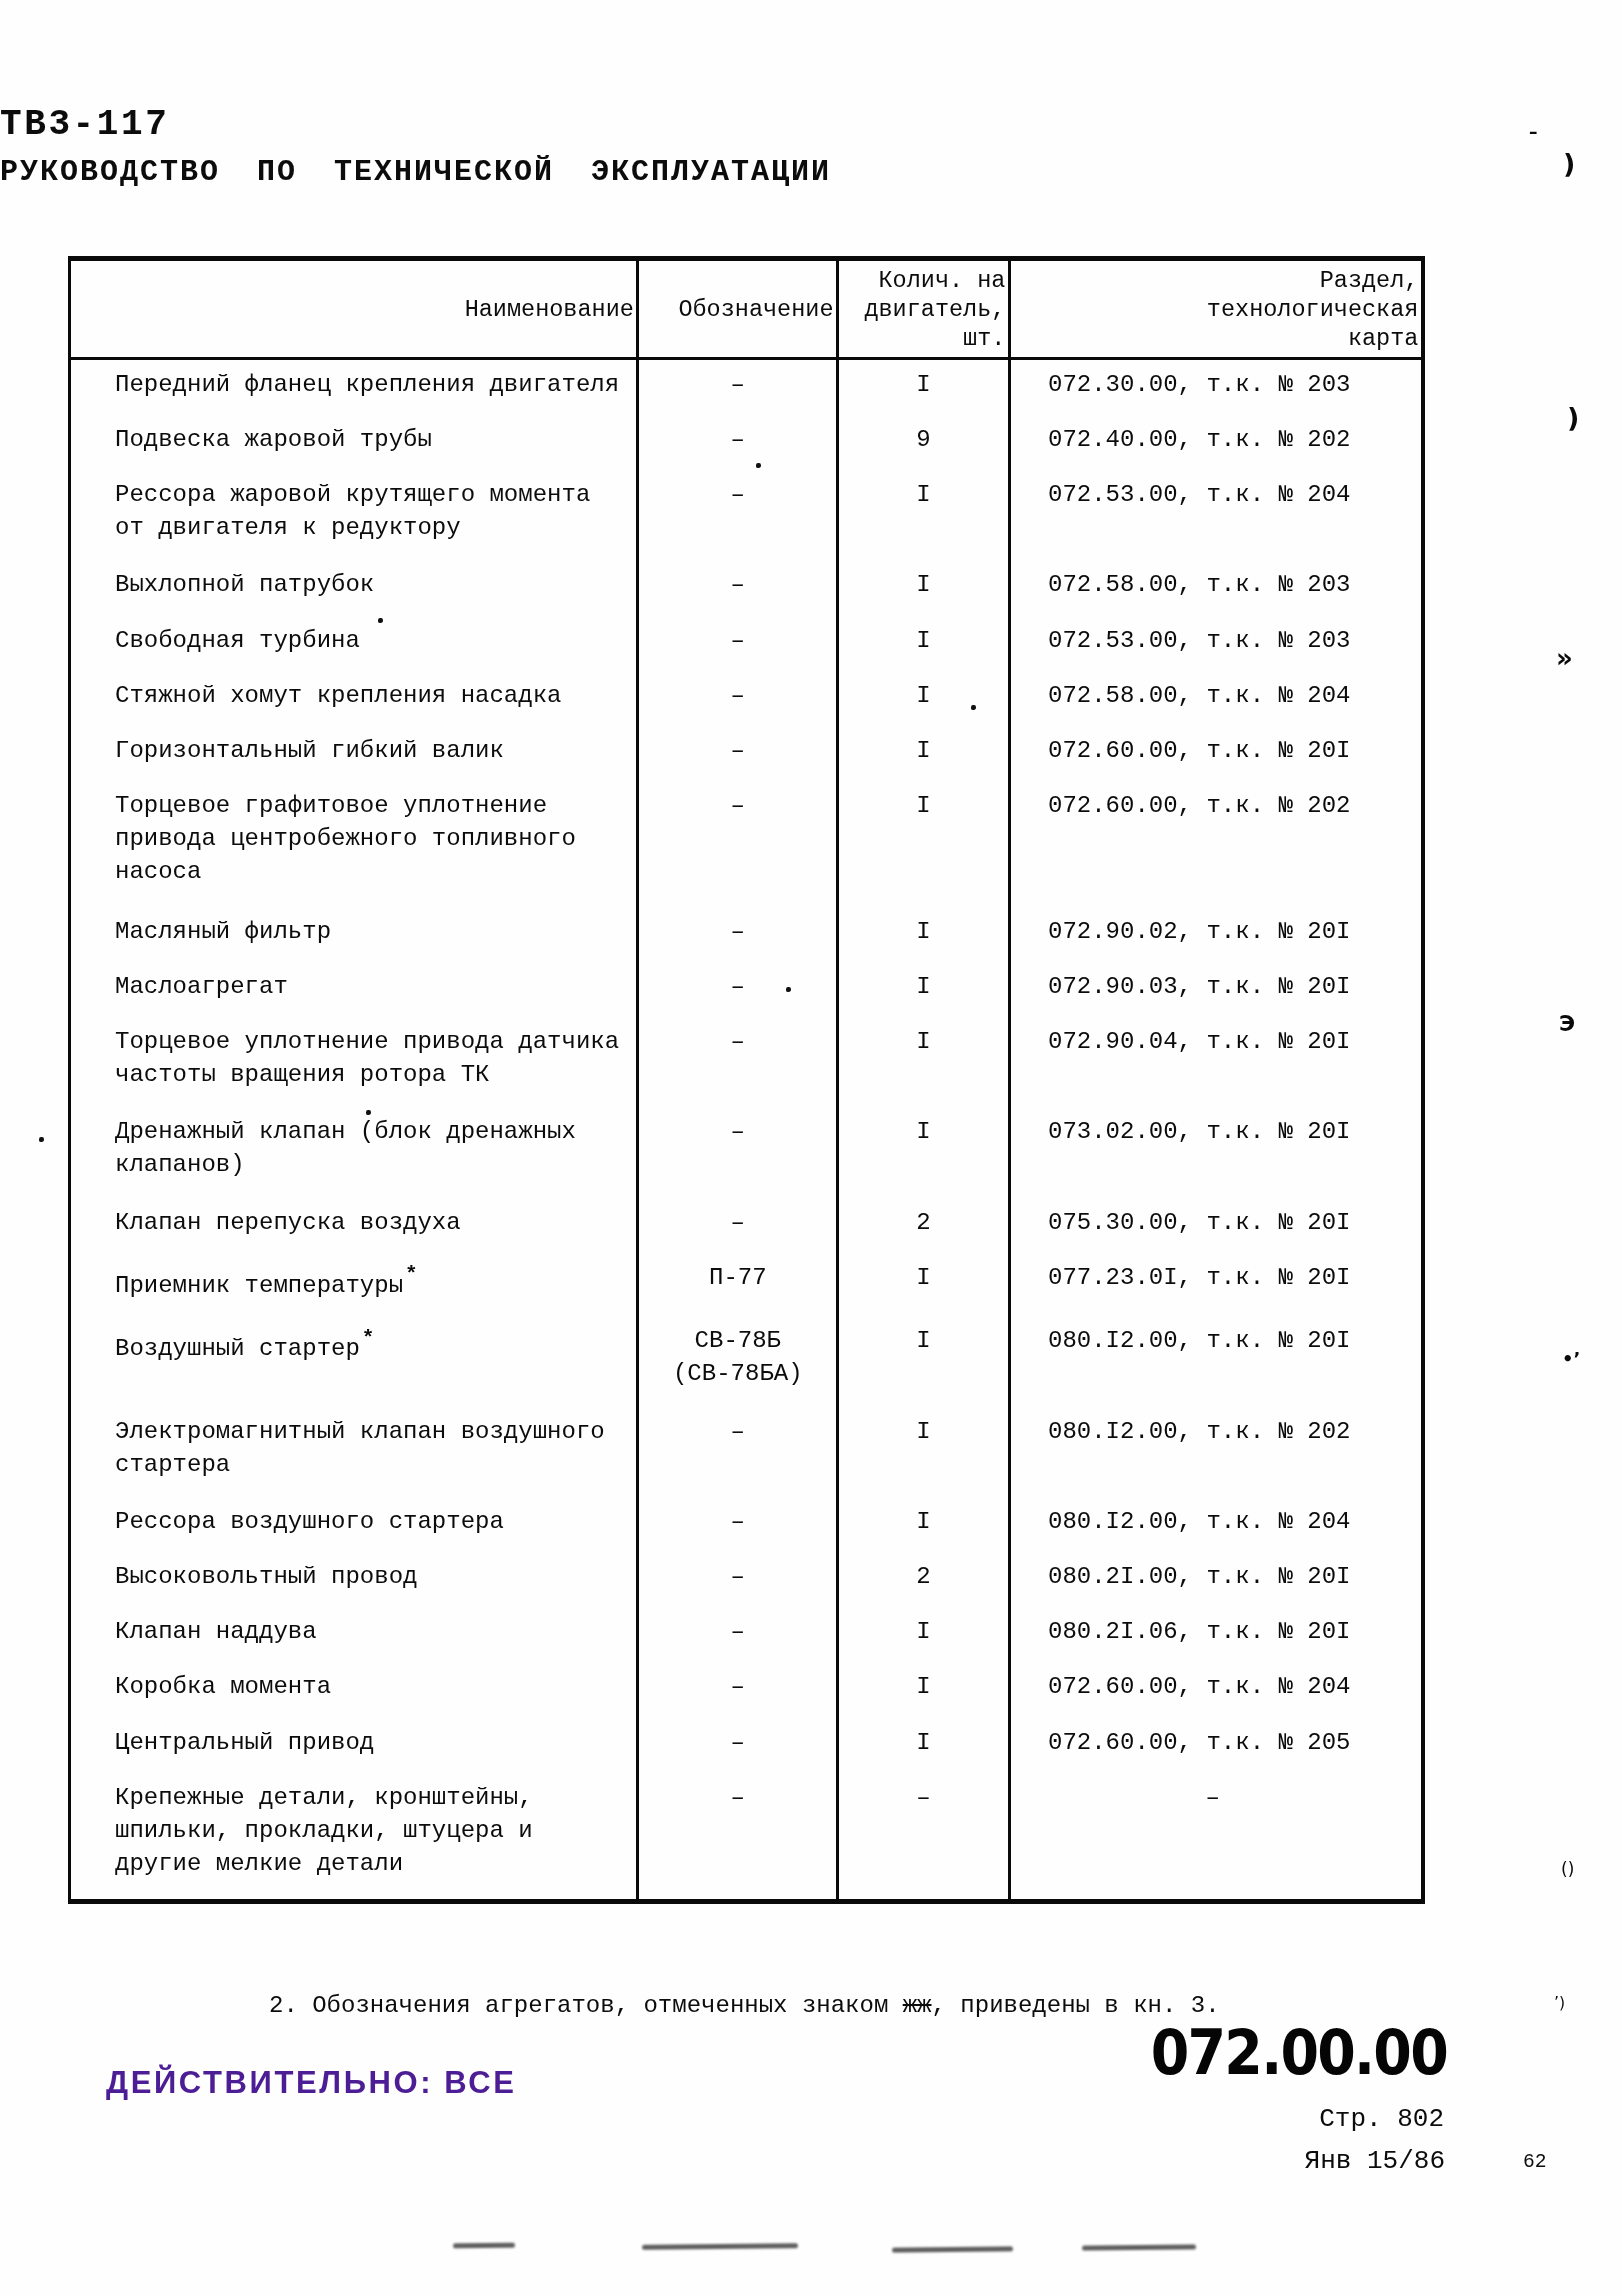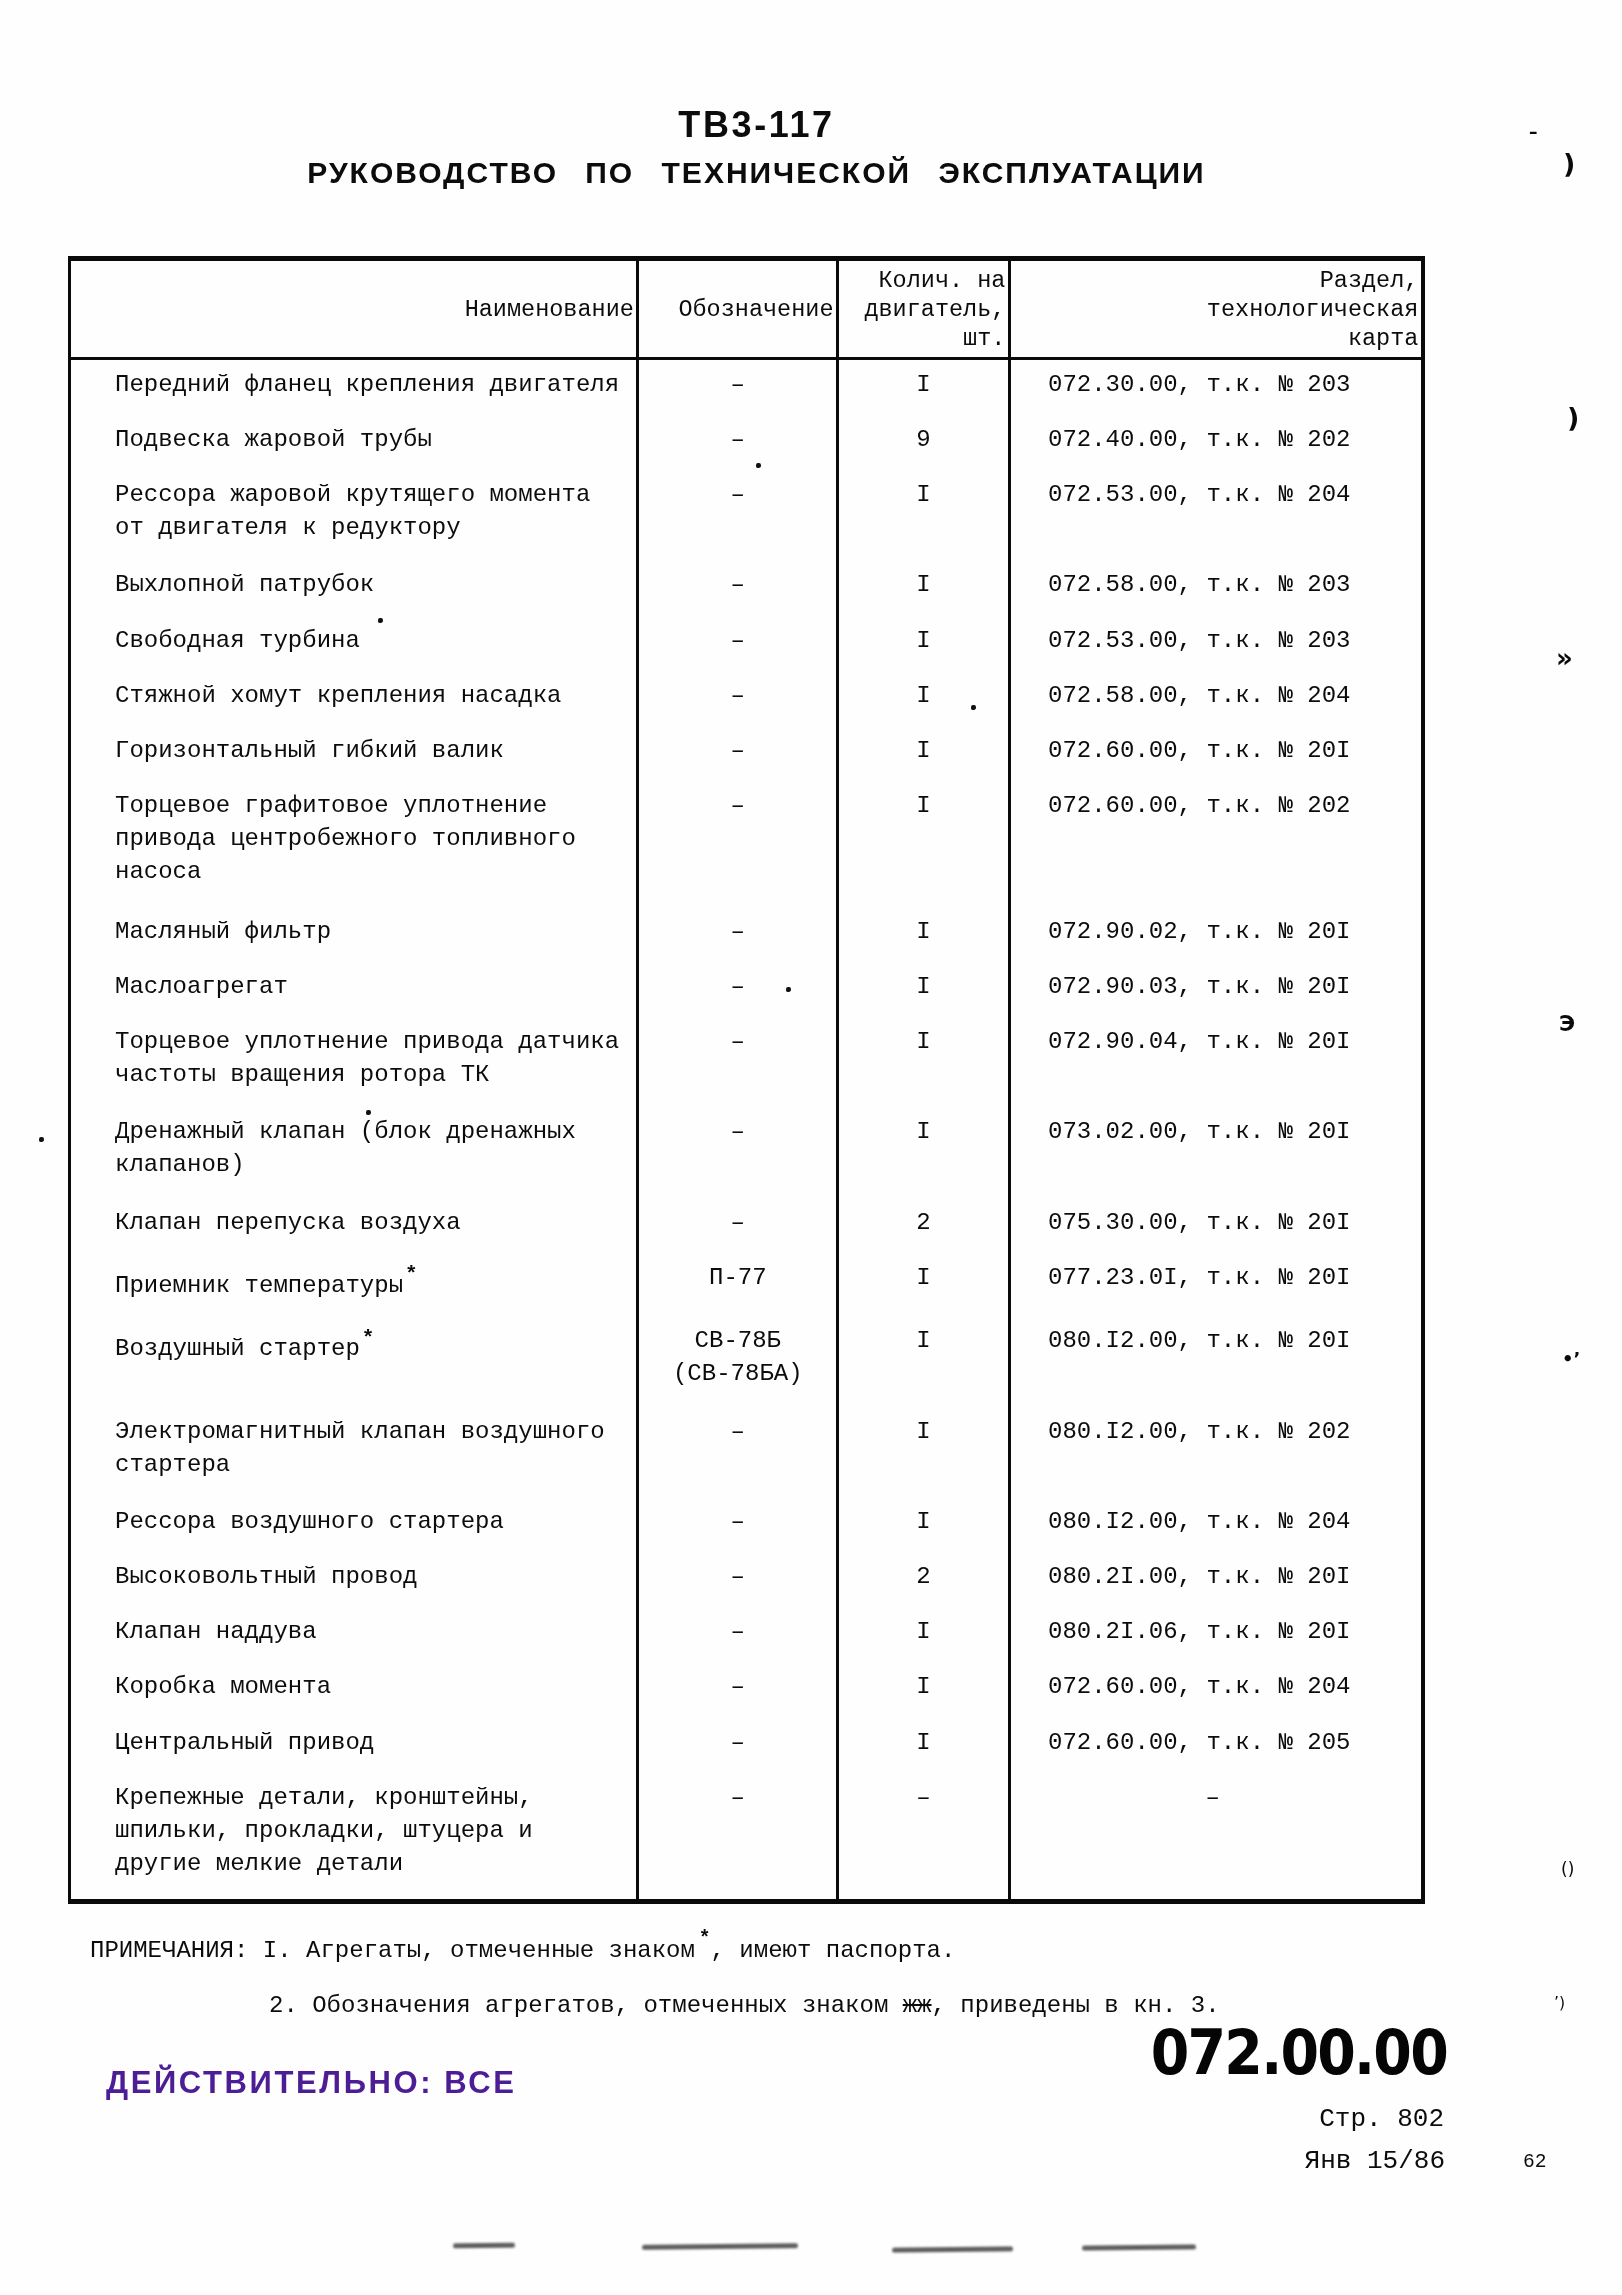--- a/index.html
+++ b/index.html
@@ -1,20 +1,20 @@
 <!DOCTYPE html>
 <html style="font-size:10.4px"><head>
 <meta charset="utf-8">
 <style>
   html,body{margin:0;padding:0;background:#ffffff;}
   .page{position:relative;width:1622px;height:2295px;background:#fefefe;overflow:hidden;
         font-family:"Liberation Mono","DejaVu Sans Mono",monospace;color:#0c0c0c;}
 
-  .title-block{position:absolute;left:0;top:104px;width:1513px;text-align:center;
-               font-family:Liberation Sans, sans-serif;font-weight:bold;}
+  .title-block{position:absolute;left:0;top:104px;width:1513px;text-align:left;
+               font-family:Liberation Mono, monospace;font-weight:bold;}
   .doc-code{font-size:36px;letter-spacing:2.6px;}
   .doc-title{margin-top:10.4px;font-size:30px;letter-spacing:2px;word-spacing:17px;}
 
   .tablewrap{position:absolute;left:68px;top:256px;width:1357px;height:1648px;}
   table.parts{width:100%;height:100%;border-collapse:collapse;table-layout:fixed;
               font-size:24px;line-height:33px;}
   table.parts{border-top:5.9px solid #0a0a0a;border-bottom:5.2px solid #0a0a0a;
               border-left:3.9px solid #0a0a0a;border-right:4.6px solid #0a0a0a;}
   th{border-bottom:3.3px solid #0a0a0a;font-weight:normal;font-size:23.5px;line-height:29px;
      height:96px;vertical-align:middle;white-space:pre;text-align:right;padding:0 2.6px;}
@@ -207,23 +207,20 @@
           <tr>
             <td class="cname">Крепежные детали, кронштейны, шпильки, прокладки, штуцера и другие мелкие детали</td>
             <td class="ctr">–</td>
             <td class="ctr">–</td>
             <td class="csec ctr">–</td>
           </tr>
         </tbody>
     </table>
   </div>
 
-  <div class="note" style="left:90px;top:1932px;">
-    <span>ПРИМЕЧАНИЯ: I. Агрегаты, отмеченные знаком</span><sup>*</sup><span>, имеют паспорта.</span>
-  </div>
   <div class="note" style="left:269px;top:1992px;">
     <span>2. Обозначения агрегатов, отмеченных знаком </span><span class="strike">жж</span><span>, приведены в кн. 3.</span>
   </div>
 
   <div class="valid">ДЕЙСТВИТЕЛЬНО: ВСЕ</div>
   <div class="bigcode">072.00.00</div>
   <div class="pgnum">Стр. 802</div>
   <div class="pgdate">Янв 15/86</div>
   <div class="sheetnum">62</div>
 

